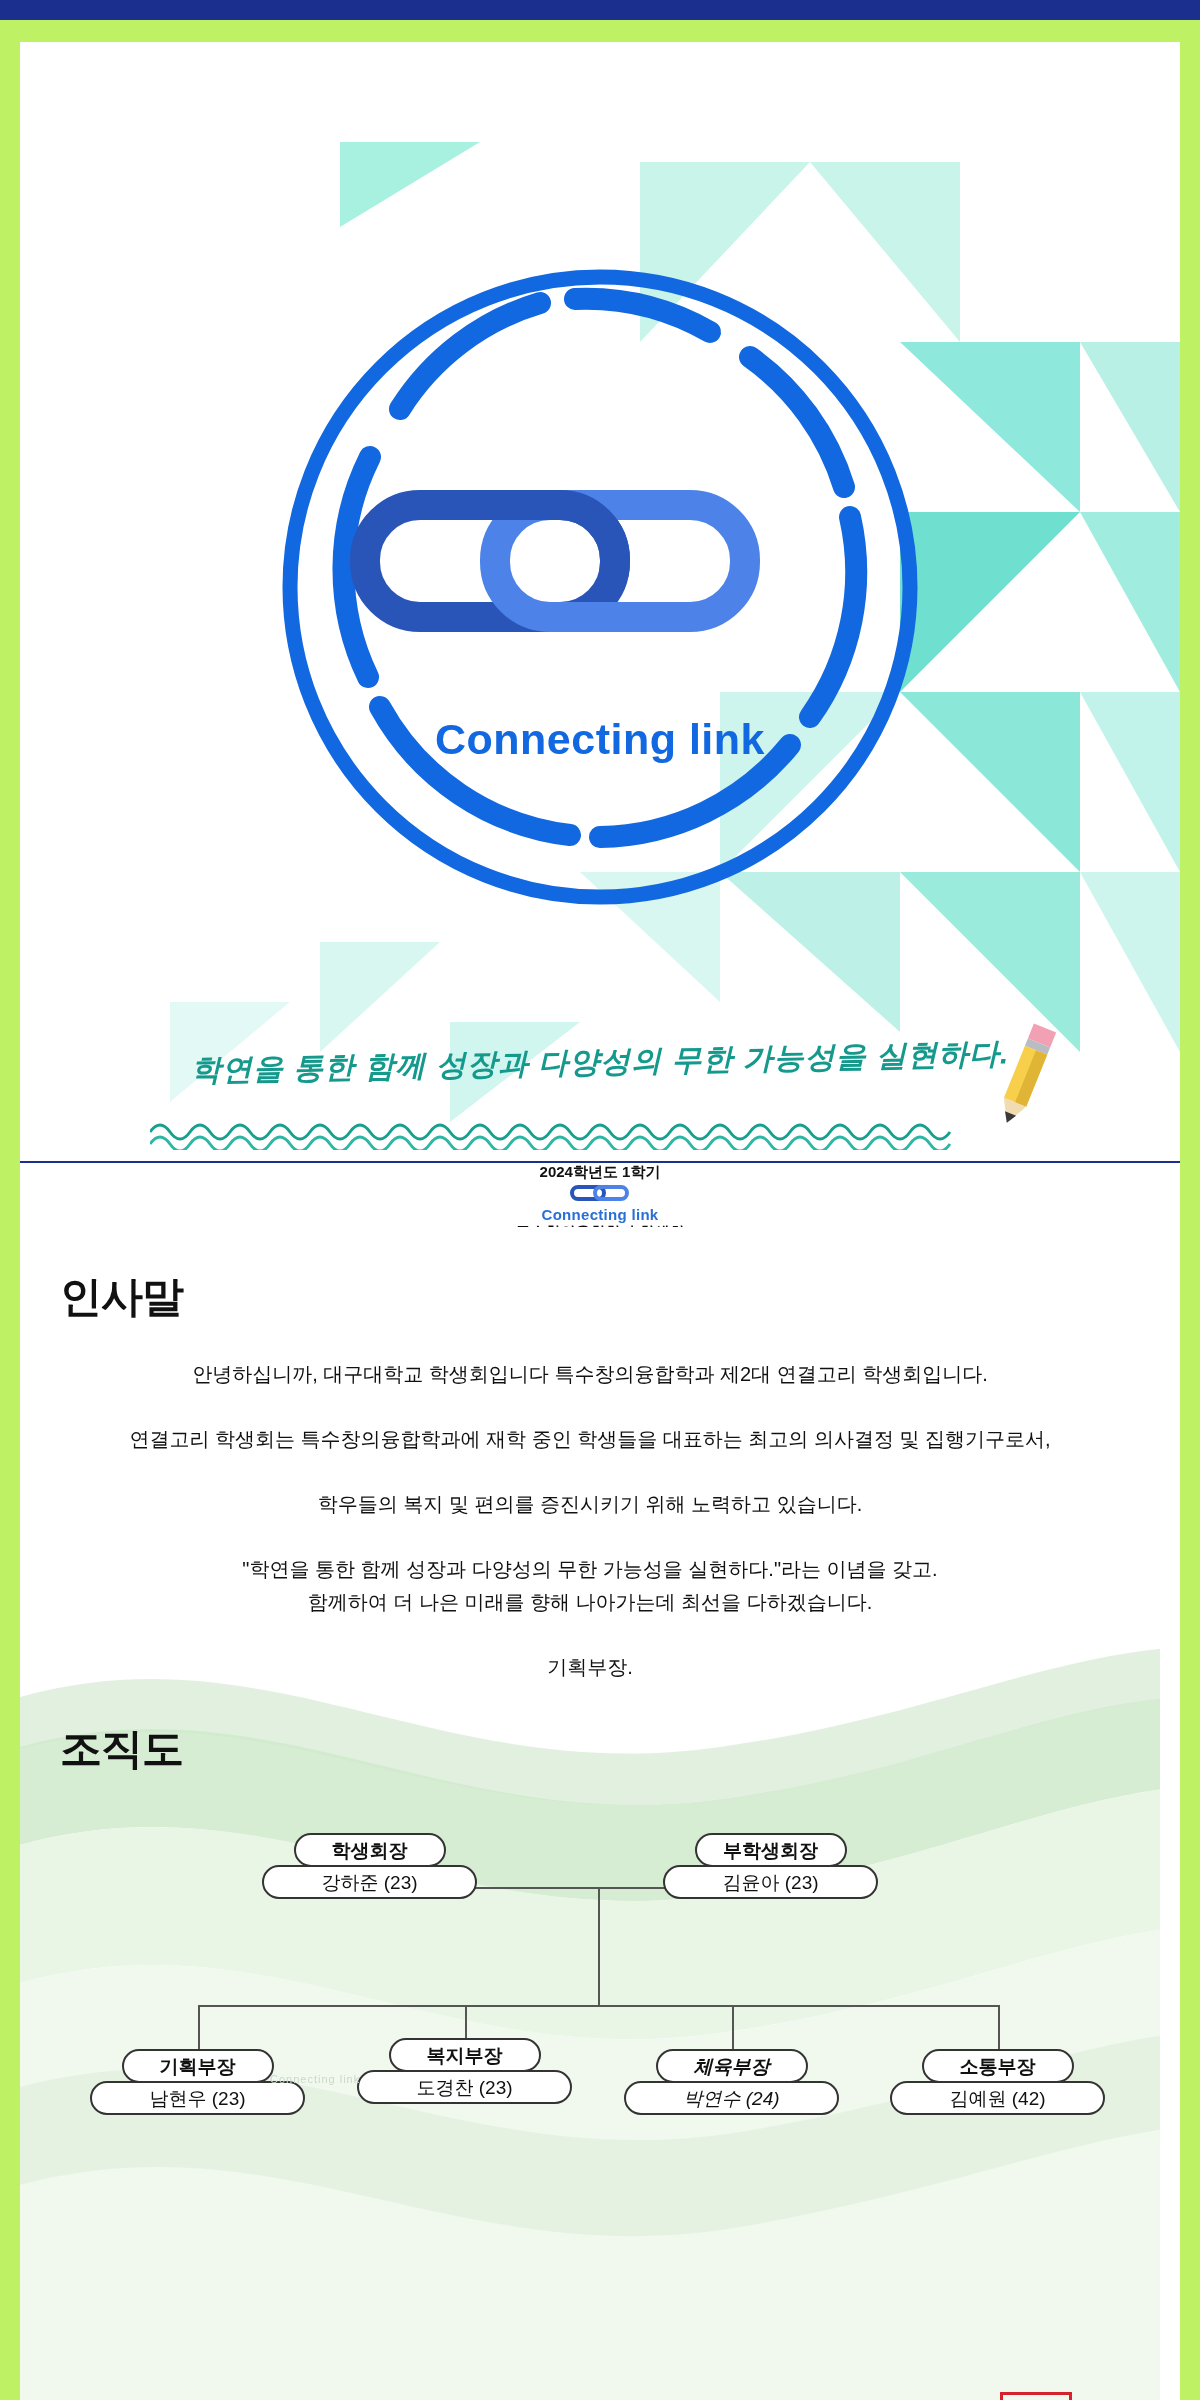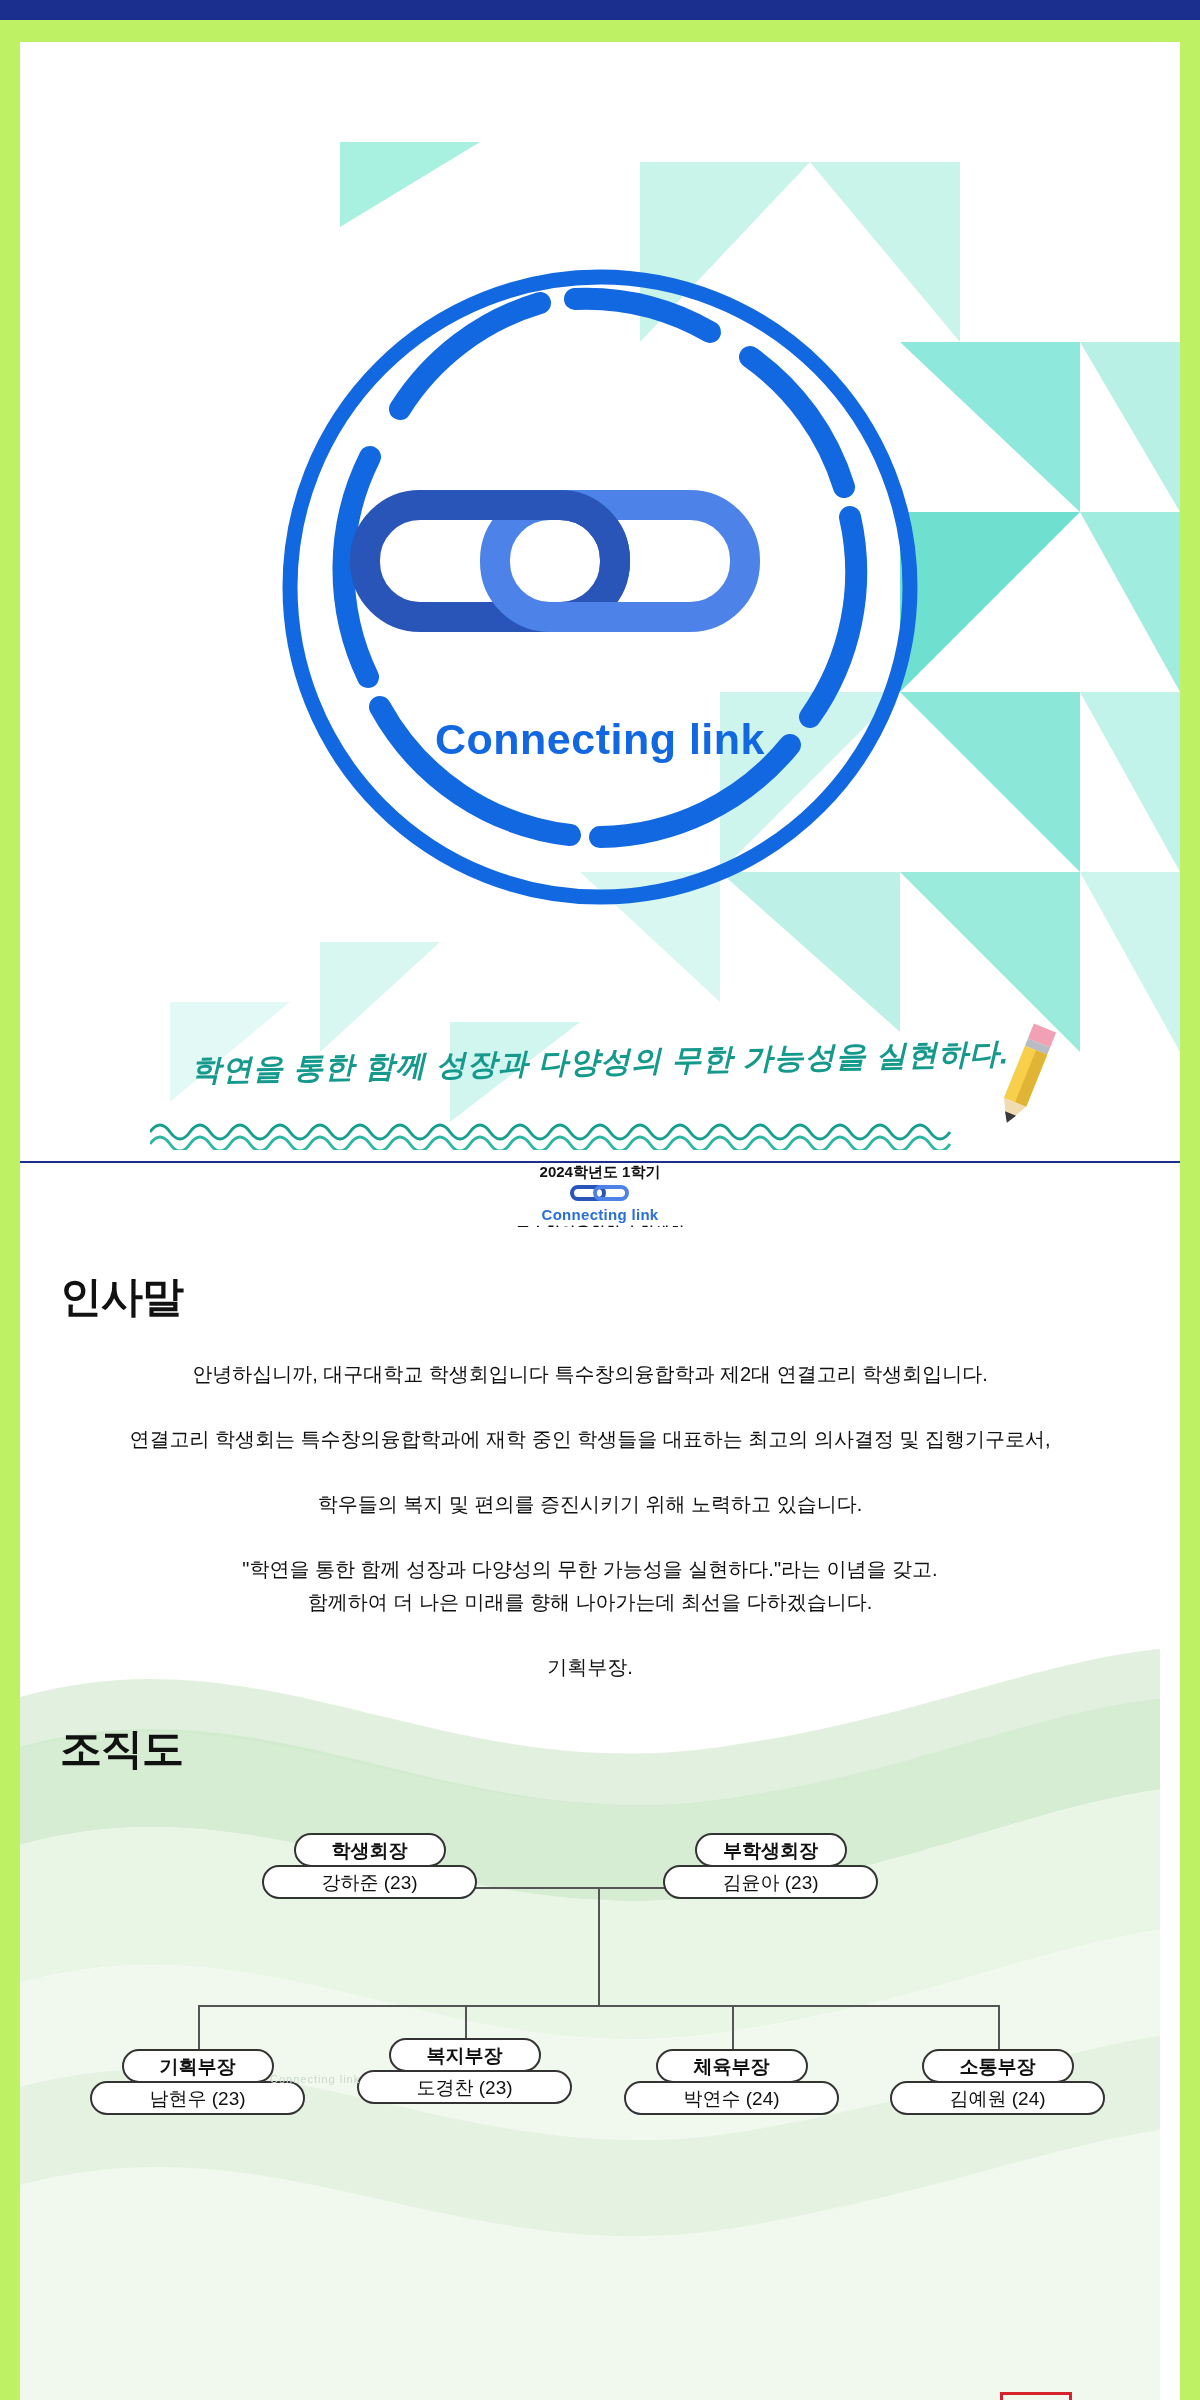--- a/index.html
+++ b/index.html
@@ -322,27 +322,27 @@
         </div>
 
         <div class="node" style="left:70px; top:244px;">
           <span class="role">기획부장</span>
           <span class="person">남현우 (23)</span>
         </div>
         <div class="node" style="left:337px; top:233px;">
           <span class="role">복지부장</span>
           <span class="person">도경찬 (23)</span>
         </div>
-        <div class="node" style="left:604px; top:244px;">
+        <div class="node" style="left:604px; top:244px;font-style:italic;">
           <span class="role">체육부장</span>
           <span class="person">박연수 (24)</span>
         </div>
         <div class="node" style="left:870px; top:244px;">
           <span class="role">소통부장</span>
-          <span class="person">김예원 (24)</span>
+          <span class="person">김예원 (42)</span>
         </div>
 
         <div class="watermark">Connecting link</div>
       </div>
     </div>
 
   </div>
 </div>
 
 </body></html>

